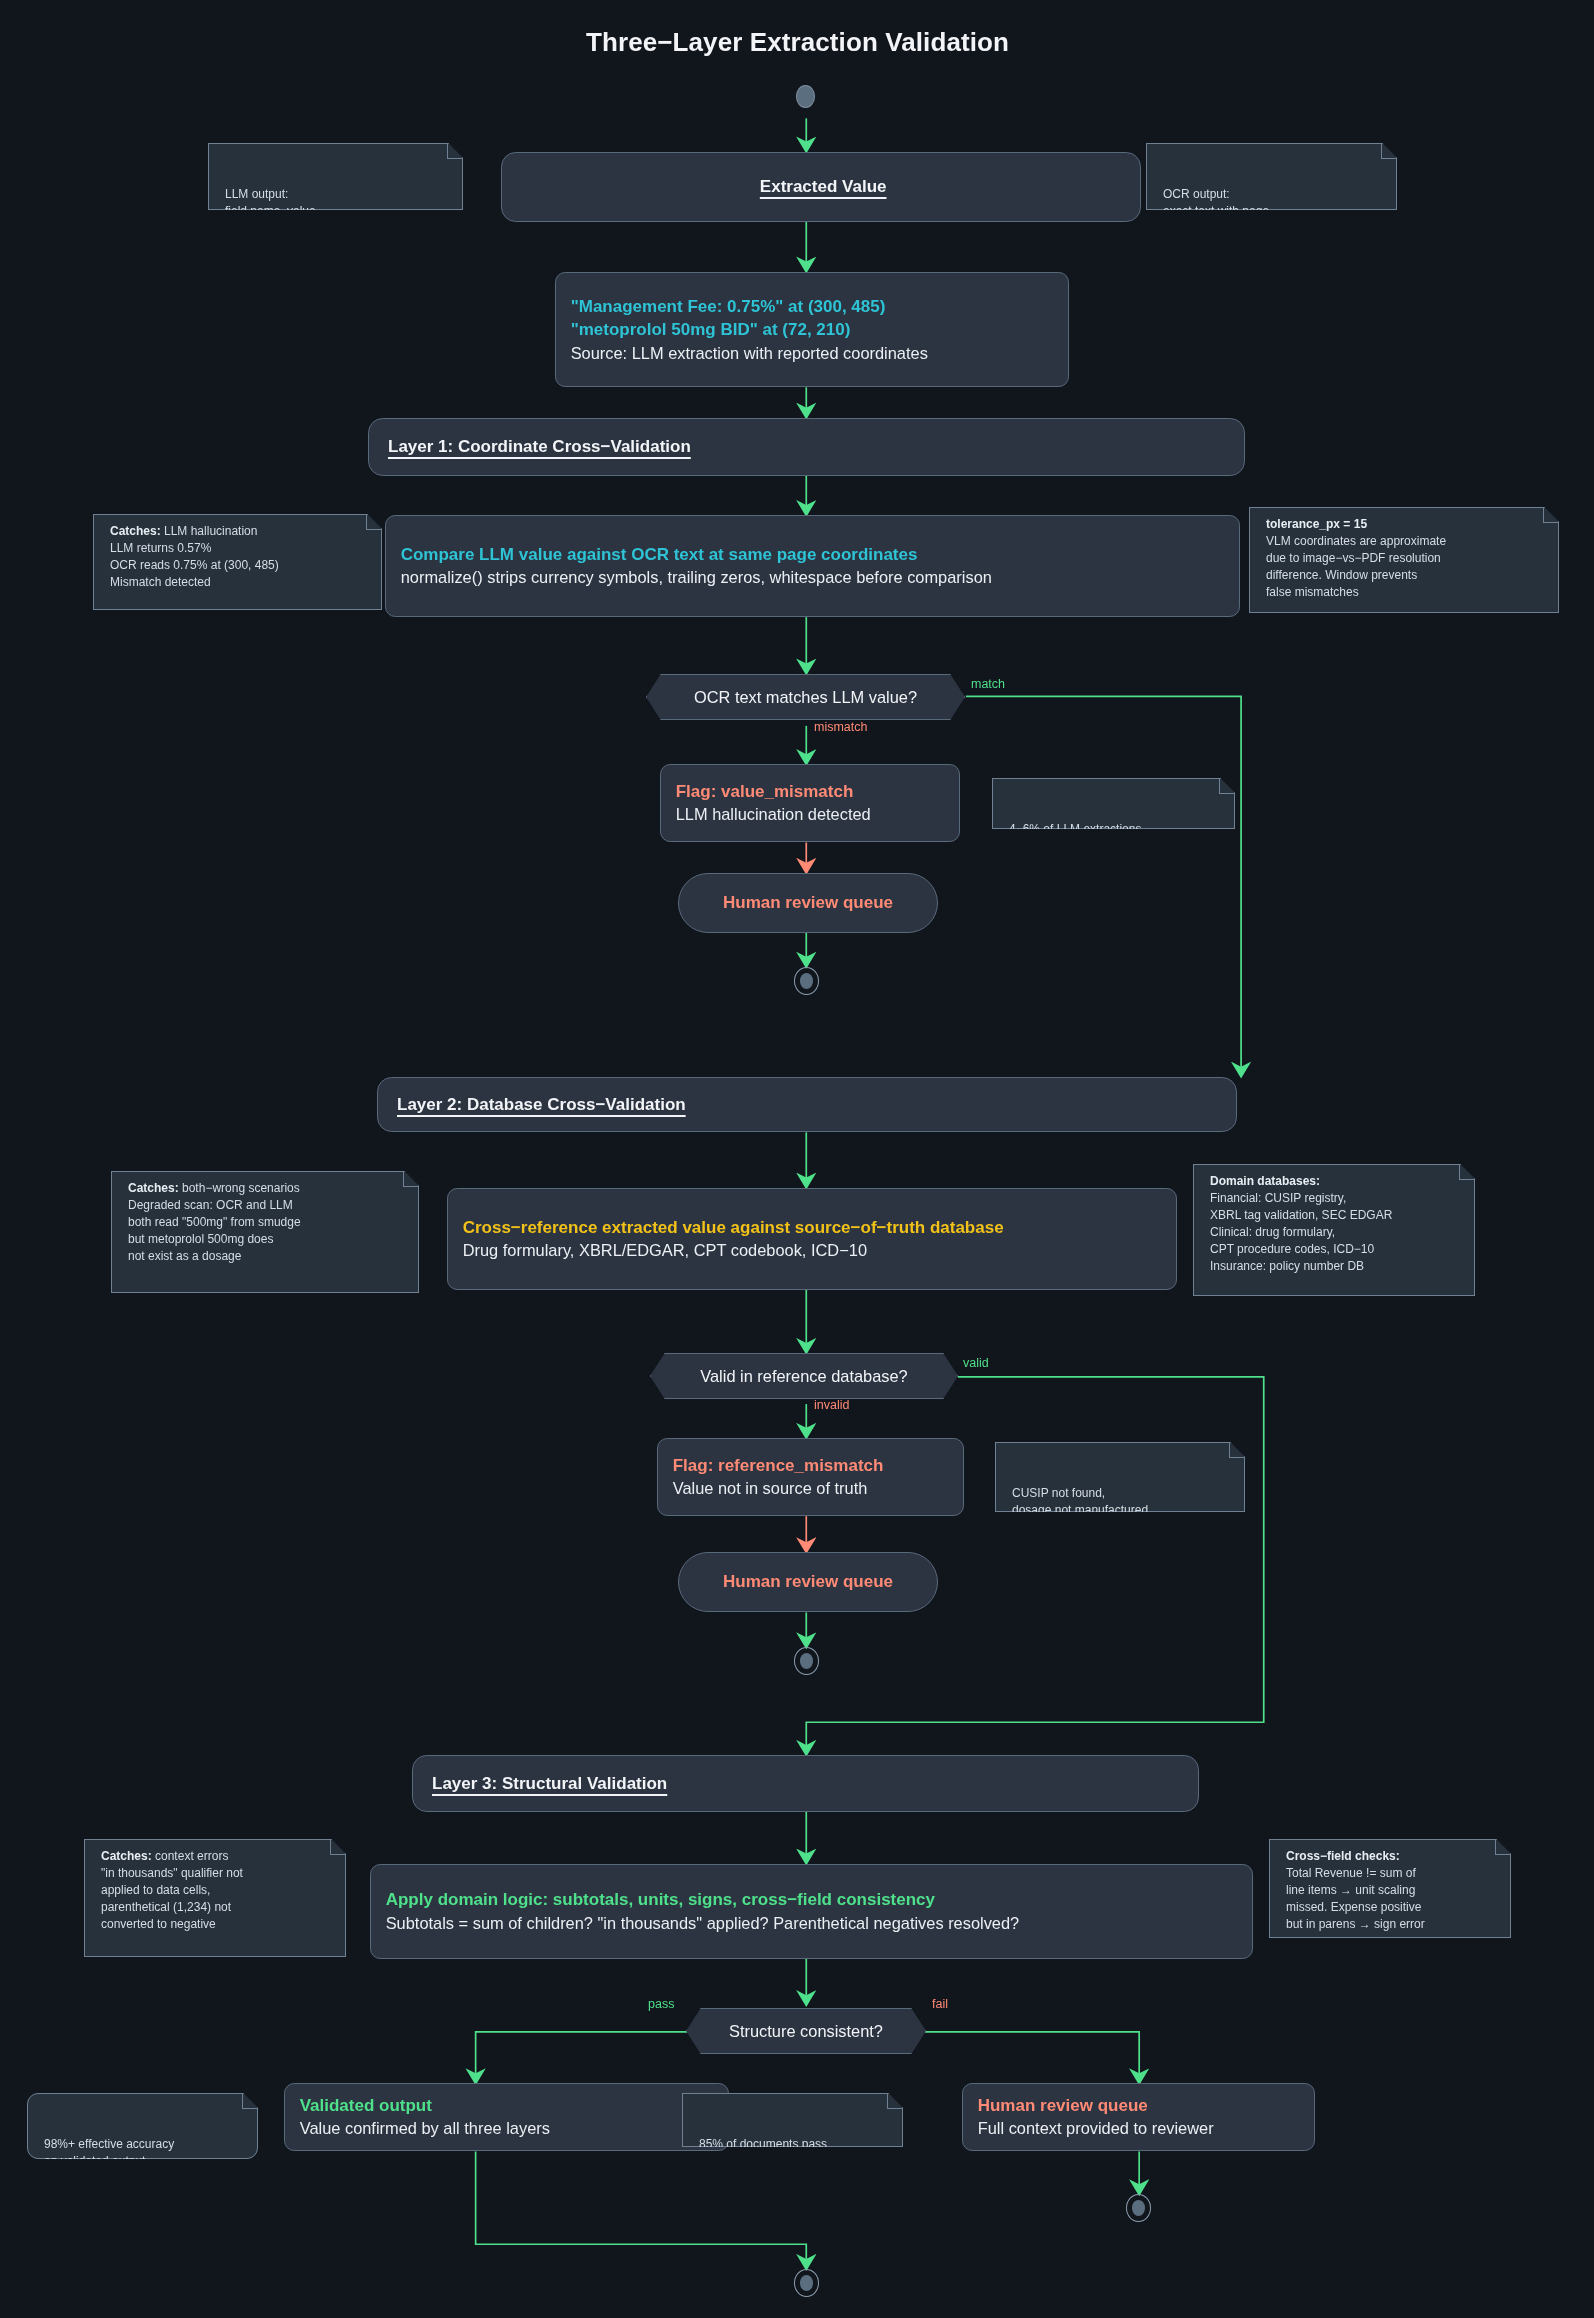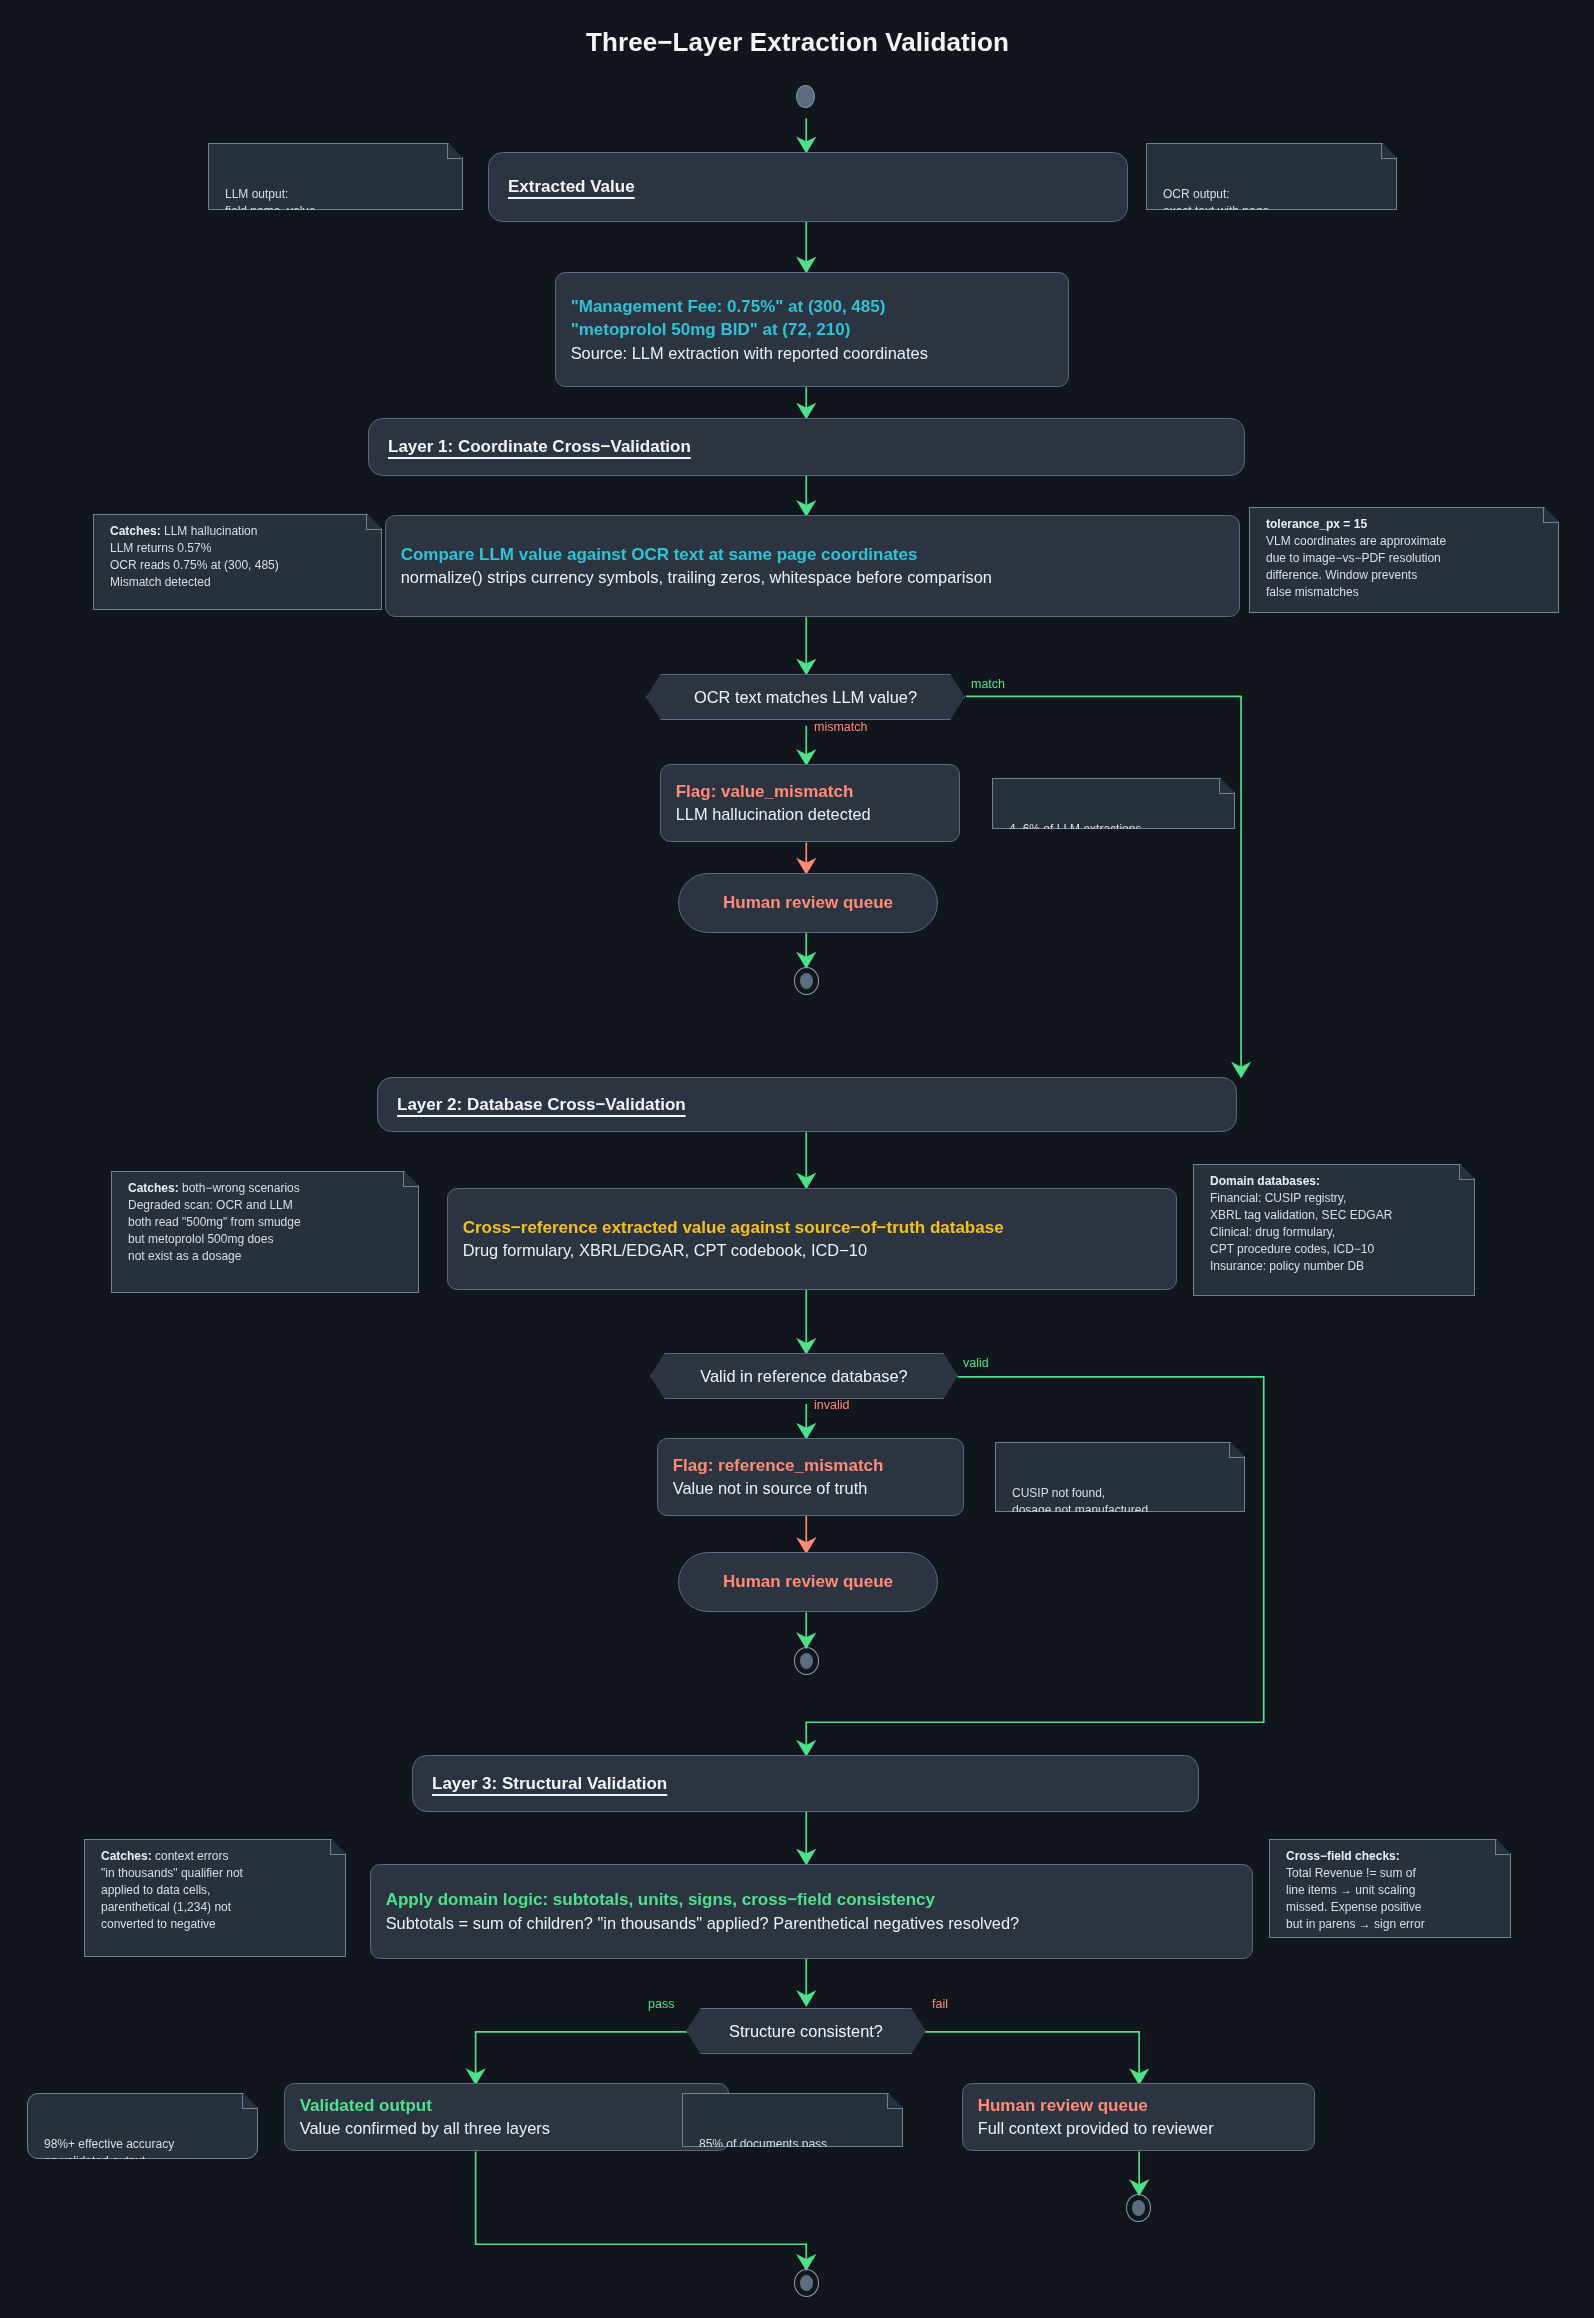--- a/index.html
+++ b/index.html
@@ -182,21 +182,21 @@
       <path d="M1620,3589 L2012,3589 L2012,3680" marker-end="url(#ag)"></path>
 
       <path d="M840,3800 L840,3964 L1424,3964 L1424,4008" marker-end="url(#ag)"></path>
 
       <path d="M2012,3800 L2012,3876" marker-end="url(#ag)"></path>
     </g>
   </svg>
 
   <div class="startnode" style="left:796px; top:85px;"></div>
 
-  <div class="node rr layerhead" style="left:488px; top:152px; width:640px; height:70px;">
+  <div class="node rr layerhead" style="left:501px; top:152px; width:640px; height:70px;align-items:center;">
     <div class="hdr">Extracted Value</div>
   </div>
 
   <div class="note" style="left:208px; top:143px; width:255px; height:67px; white-space:pre-line;">
     <span class="fold"></span>
     <span>LLM output:
 field name, value,
 bounding box coordinates</span>
   </div>
 

